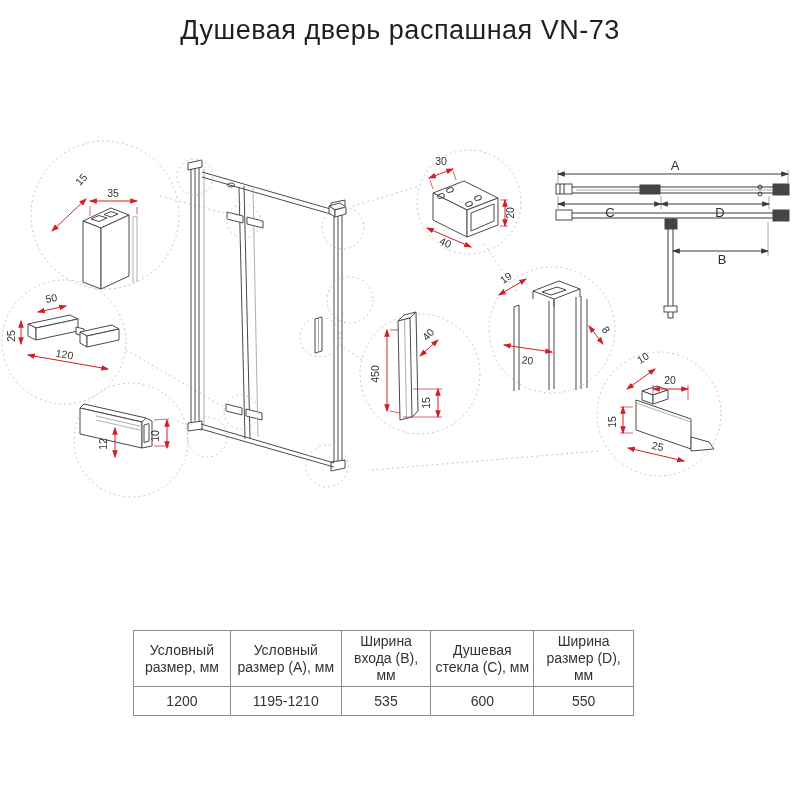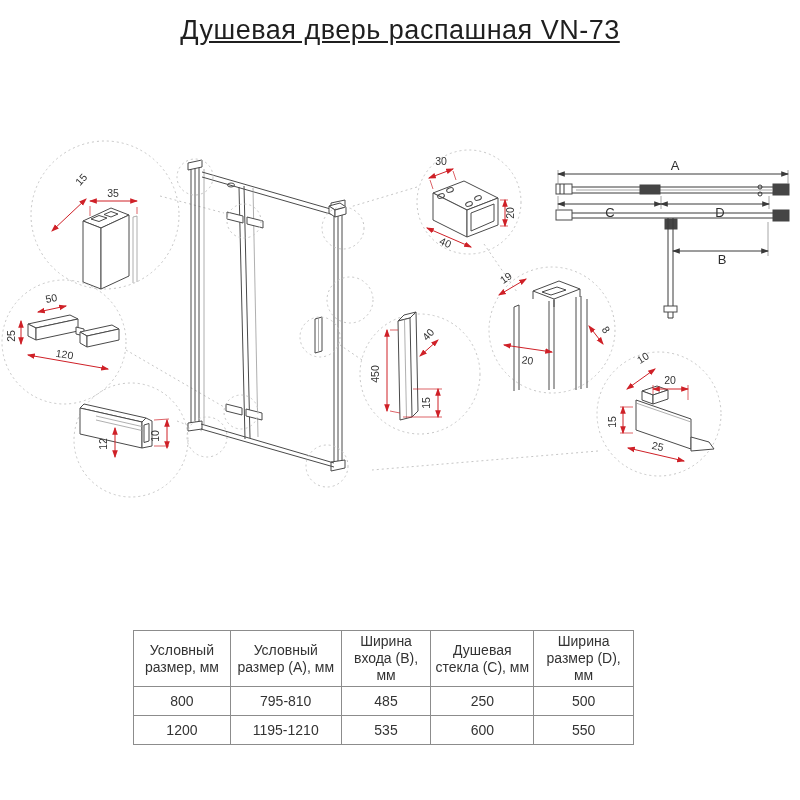--- a/index.html
+++ b/index.html
@@ -1,19 +1,19 @@
 <!DOCTYPE html>
 <html><head>
 <meta charset="utf-8">
 <style>
   html,body{margin:0;padding:0;background:#fff;}
   .sheet{position:relative;width:800px;height:800px;background:#fff;overflow:hidden;
          font-family:"Liberation Sans",sans-serif;color:#2b2b2b;}
   .title{position:absolute;top:12px;left:0;width:800px;text-align:center;
-         font-size:27px;line-height:36px;font-weight:500;color:#1f1f1f;letter-spacing:.5px;text-decoration:underline;}
+         font-size:27px;line-height:36px;font-weight:500;color:#1f1f1f;letter-spacing:.5px;}
   .diagram{position:absolute;top:120px;left:0;}
   
   .ln{stroke:#4a4a4a;stroke-width:1;fill:none;}
   .lnw{stroke:#4a4a4a;stroke-width:1;fill:#fff;}
   .lnl{stroke:#9a9a9a;stroke-width:.8;fill:none;}
   .dk{fill:#454545;stroke:#454545;}
   .dash{stroke:#c6c6c6;stroke-width:1;fill:none;stroke-dasharray:2 3;}
   .red{stroke:#cf2027;stroke-width:1;fill:none;}
   .redt{stroke:#cf2027;stroke-width:.7;fill:none;}
   .pl{stroke:#3a3a3a;stroke-width:1;fill:none;}
@@ -261,27 +261,20 @@
       <tr>
         <th>Условный размер, мм</th>
         <th>Условный размер (А), мм</th>
         <th>Ширина входа (В), мм</th>
         <th>Душевая стекла (С), мм</th>
         <th>Ширина размер (D), мм</th>
       </tr>
     </thead>
     <tbody>
       <tr>
-        <td>800</td>
-        <td>795-810</td>
-        <td>485</td>
-        <td>250</td>
-        <td>500</td>
-      </tr>
-      <tr>
         <td>1200</td>
         <td>1195-1210</td>
         <td>535</td>
         <td>600</td>
         <td>550</td>
       </tr>
     </tbody>
   </table>
 </div>
 

